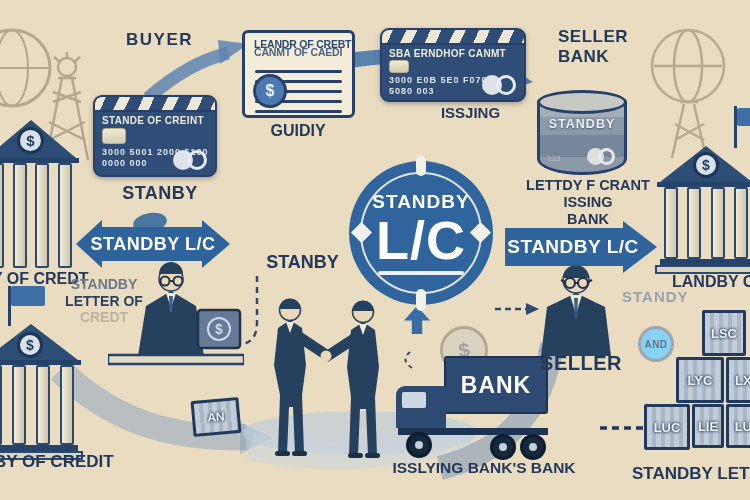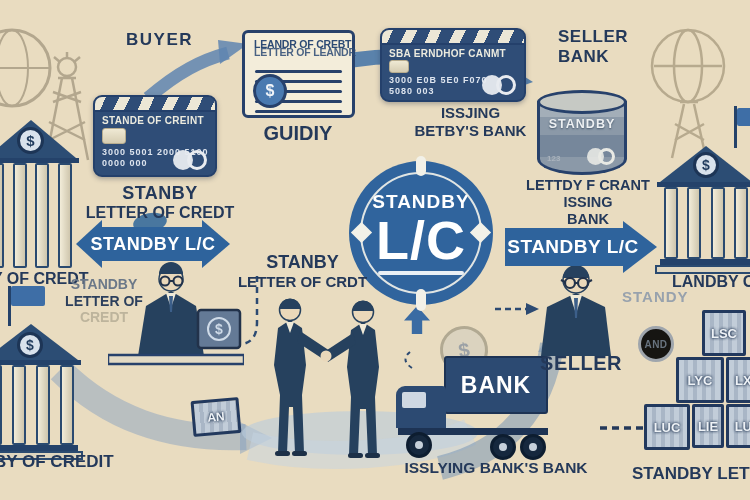--- a/index.html
+++ b/index.html
@@ -172,52 +172,50 @@
     <div class="chip"></div>
     <div class="ccard-num">3000 5001 2000 5100</div>
     <div class="ccard-num">0000 000</div>
     <div class="cc-rings">
         <i class="s"></i>
         <i class="o"></i>
       </div>
   </div>
   <div class="caption" style="left:60px; top:183px; width:200px;">
     <div style="font-size:18px; letter-spacing:.5px;">STANBY</div>
-    <div style="font-size:16px;">LETTER OF CREDT</div>
   </div>
 
   <div class="doc" style="left:242px; top:30px; width:113px; height:88px;">
     <div class="doc-head" style="left:9px; top:5px;">LEANDR OF CREBT</div>
-    <div class="doc-head" style="left:9px; top:13px; opacity:.85;">LETTER OF LEANDR</div>
+    <div class="doc-head" style="left:9px; top:13px; opacity:.85;">CANMT OF CAEDI</div>
     <div style="height:30px;"></div>
     <div class="doc-line"></div>
     <div class="doc-line"></div>
     <div class="doc-line"></div>
     <div class="doc-line"></div>
     <div class="doc-line"></div>
     <div class="doc-seal" style="left:8px; bottom:7px; width:34px; height:34px; font-size:16px;">$</div>
   </div>
   <div class="caption" style="left:228px; top:122px; width:140px;">
-    <div style="font-size:20px;">GUIDIY</div>
+    <div style="font-size:16px;">GUIDIY</div>
   </div>
 
   <div class="ccard" style="left:380px; top:28px; width:146px; height:74px;">
     <div class="clapper"></div>
     <div class="ccard-title">SBA ERNDHOF CANMT</div>
     <div class="chip" style="width:20px; height:13px; margin:1px 0 1px 7px;"></div>
     <div class="ccard-num">3000 E0B 5E0 F070</div>
     <div class="ccard-num">5080 003</div>
     <div class="cc-rings">
         <i class="s"></i>
         <i class="o"></i>
       </div>
   </div>
   <div class="caption" style="left:398px; top:104px; width:145px;">
     <div style="font-size:15px;">ISSJING</div>
-    <div style="font-size:15px;">BETBY'S BANK</div>
   </div>
 
   <div class="caption" style="left:558px; top:27px; width:90px; text-align:left;">
     <div style="font-size:17px; letter-spacing:.5px;">SELLER</div>
     <div style="font-size:17px; letter-spacing:.5px;">BANK</div>
   </div>
 
   <div class="cyl" style="left:537px; top:90px; width:90px; height:86px;">
     <div class="cyl-body"></div>
     <div class="cyl-top"></div>
@@ -324,21 +322,20 @@
     <path d="M58,33 L68,33 L63,48 Z" fill="#f0ead8"></path>
     <path d="M61,36 L65,36 L64,52 L62,52 Z" fill="#3c5f8a"></path>
     <rect x="90" y="50" width="42" height="38" rx="3" fill="#647a96" stroke="#22324a" stroke-width="2.5"></rect>
     <circle cx="111" cy="69" r="11" fill="none" stroke="#cfdbe8" stroke-width="2"></circle>
     <text x="111" y="74" text-anchor="middle" font-size="14" font-weight="bold" fill="#cfdbe8">$</text>
     <rect x="0" y="95" width="136" height="9" fill="#e3dac4" stroke="#27416b" stroke-width="2.5"></rect>
   </svg>
 
   <div class="caption" style="left:225px; top:252px; width:155px;">
     <div style="font-size:18px;">STANBY</div>
-    <div style="font-size:15px;">LETTER OF CRDT</div>
   </div>
 
   <svg class="el" style="left:262px; top:295px;" width="130" height="180" viewBox="0 0 130 180">
 
     <circle cx="28" cy="15" r="10.5" fill="#ead8ba" stroke="#26415e" stroke-width="1.5"></circle>
     <path d="M17.5,14 a10.5,10.5 0 0 1 21,0 Z" fill="#26415e"></path>
     <path d="M28,25 L16,33 L12,70 L18,100 L16,158 L25,158 L27,112 L31,112 L33,158 L42,158 L40,100 L44,70 L40,33 Z" fill="#26415e"></path>
     <path d="M24,27 L32,27 L28,38 Z" fill="#f0ead8"></path>
     <path d="M38,36 L68,56 L64,66 L35,47 Z" fill="#26415e"></path>
     <rect x="13" y="156" width="15" height="5" rx="2.5" fill="#1c3048"></rect>
@@ -371,37 +368,37 @@
     <div class="wheel" style="left:10px; top:82px; width:26px; height:26px;">
         <span class="hub"></span>
       </div>
     <div class="wheel" style="left:94px; top:84px; width:26px; height:26px;">
         <span class="hub"></span>
       </div>
     <div class="wheel" style="left:124px; top:84px; width:26px; height:26px;">
         <span class="hub"></span>
       </div>
   </div>
-  <div class="caption nowrap" style="left:396px; top:459px; width:200px; font-size:15.5px;">ISSLYING BANK'S BANK</div>
+  <div class="caption nowrap" style="left:384px; top:459px; width:200px; font-size:15.5px;">ISSLYING BANK'S BANK</div>
 
   <svg class="el" style="left:533px; top:260px;" width="86" height="96" viewBox="0 0 86 96">
     <circle cx="43" cy="20" r="13" fill="#ead8ba" stroke="#26415e" stroke-width="1.5"></circle>
     <path d="M30,18 a13,13 0 0 1 26,0 Z" fill="#26415e"></path>
     <circle cx="37" cy="23" r="5" fill="none" stroke="#22324a" stroke-width="2.2"></circle>
     <circle cx="50" cy="23" r="5" fill="none" stroke="#22324a" stroke-width="2.2"></circle>
     <path d="M41,23 h5 M32,22 l-4,-2 M55,22 l4,-2" stroke="#22324a" stroke-width="2"></path>
     <path d="M43,33 L14,47 L8,96 L78,96 L72,47 Z" fill="#26415e"></path>
     <path d="M37,35 L49,35 L43,54 Z" fill="#f0ead8"></path>
     <path d="M41,38 L45,38 L44,58 L42,58 Z" fill="#3c5f8a"></path>
   </svg>
   <div class="caption" style="left:536px; top:352px; width:90px; font-size:20px; letter-spacing:.5px;">SELLER</div>
 
   <div class="caption nowrap" style="left:622px; top:288px; font-size:15px; color:#98a2ad; letter-spacing:1px;">STANDY</div>
 
-  <div class="coin" style="left:638px; top:326px; width:36px; height:36px; background:#000000; border:3px solid #97a0aa; opacity:.9;">
+  <div class="coin" style="left:638px; top:326px; width:36px; height:36px; background:#7dd3fc; border:3px solid #97a0aa; opacity:.9;">
     <span style="font-size:10px; font-weight:800; color:#5a6878; letter-spacing:.5px;">AND</span>
   </div>
 
   <div>
     <div class="cont" style="left:702px; top:310px; width:44px; height:46px;">LSC</div>
     <div class="cont" style="left:676px; top:357px; width:48px; height:46px;">LYC</div>
     <div class="cont" style="left:726px; top:357px; width:44px; height:46px;">LXC</div>
     <div class="cont" style="left:644px; top:404px; width:46px; height:46px;">LUC</div>
     <div class="cont" style="left:692px; top:404px; width:32px; height:44px;">LIE</div>
     <div class="cont" style="left:726px; top:404px; width:44px; height:44px;">LUC</div>

